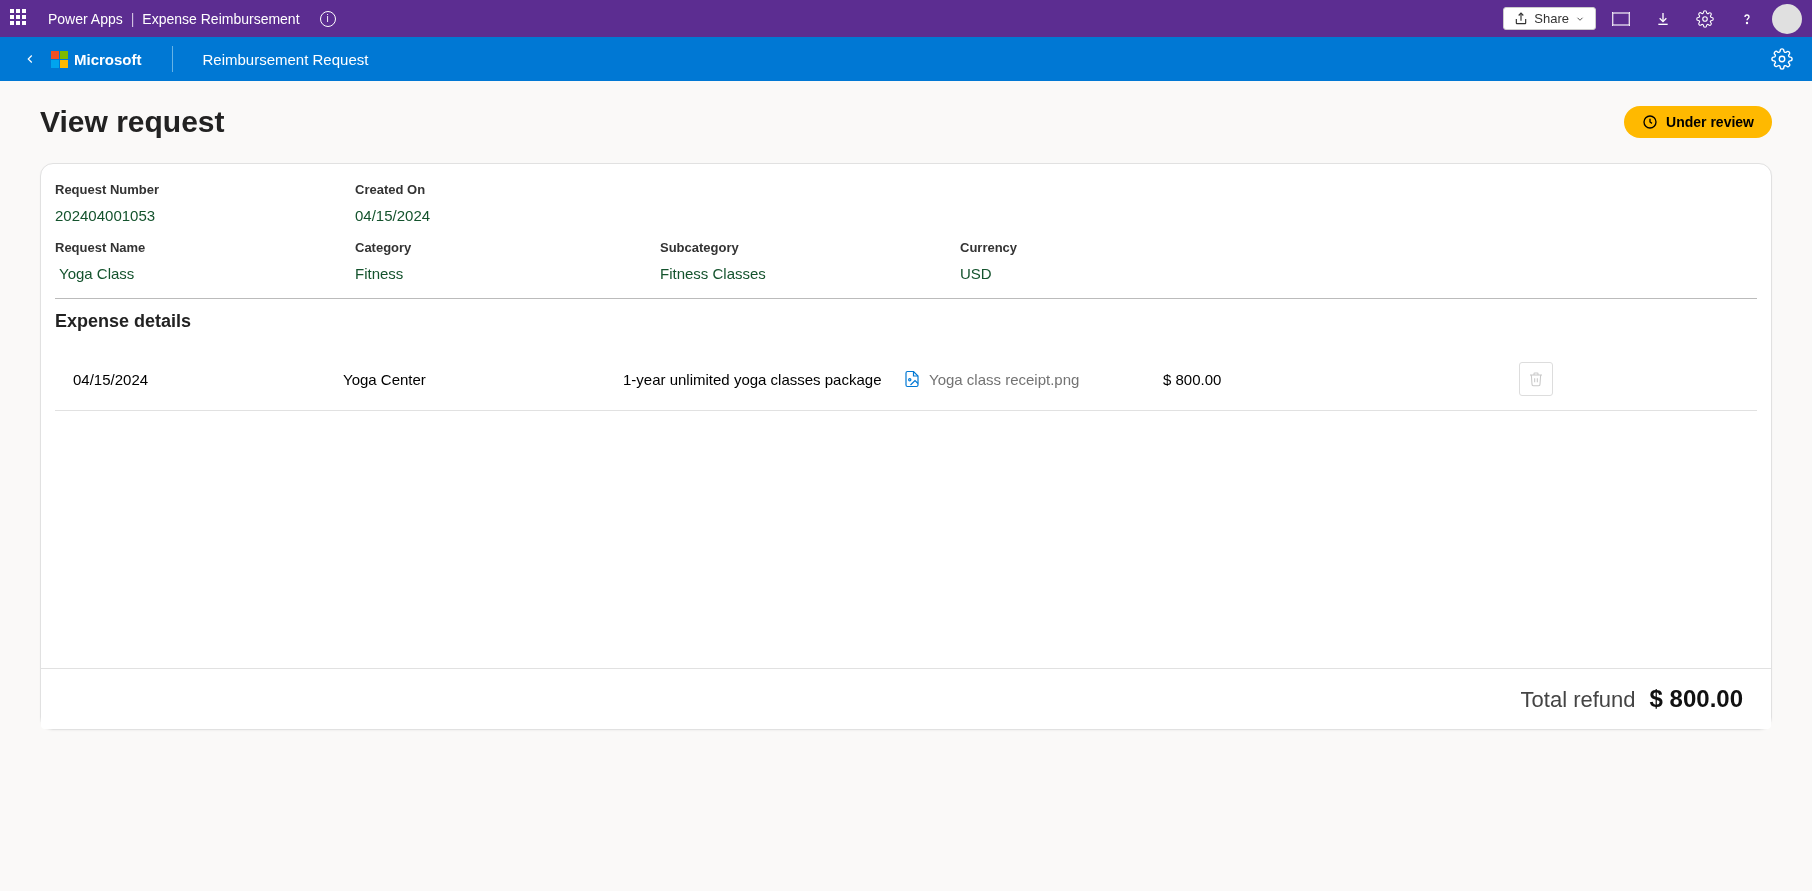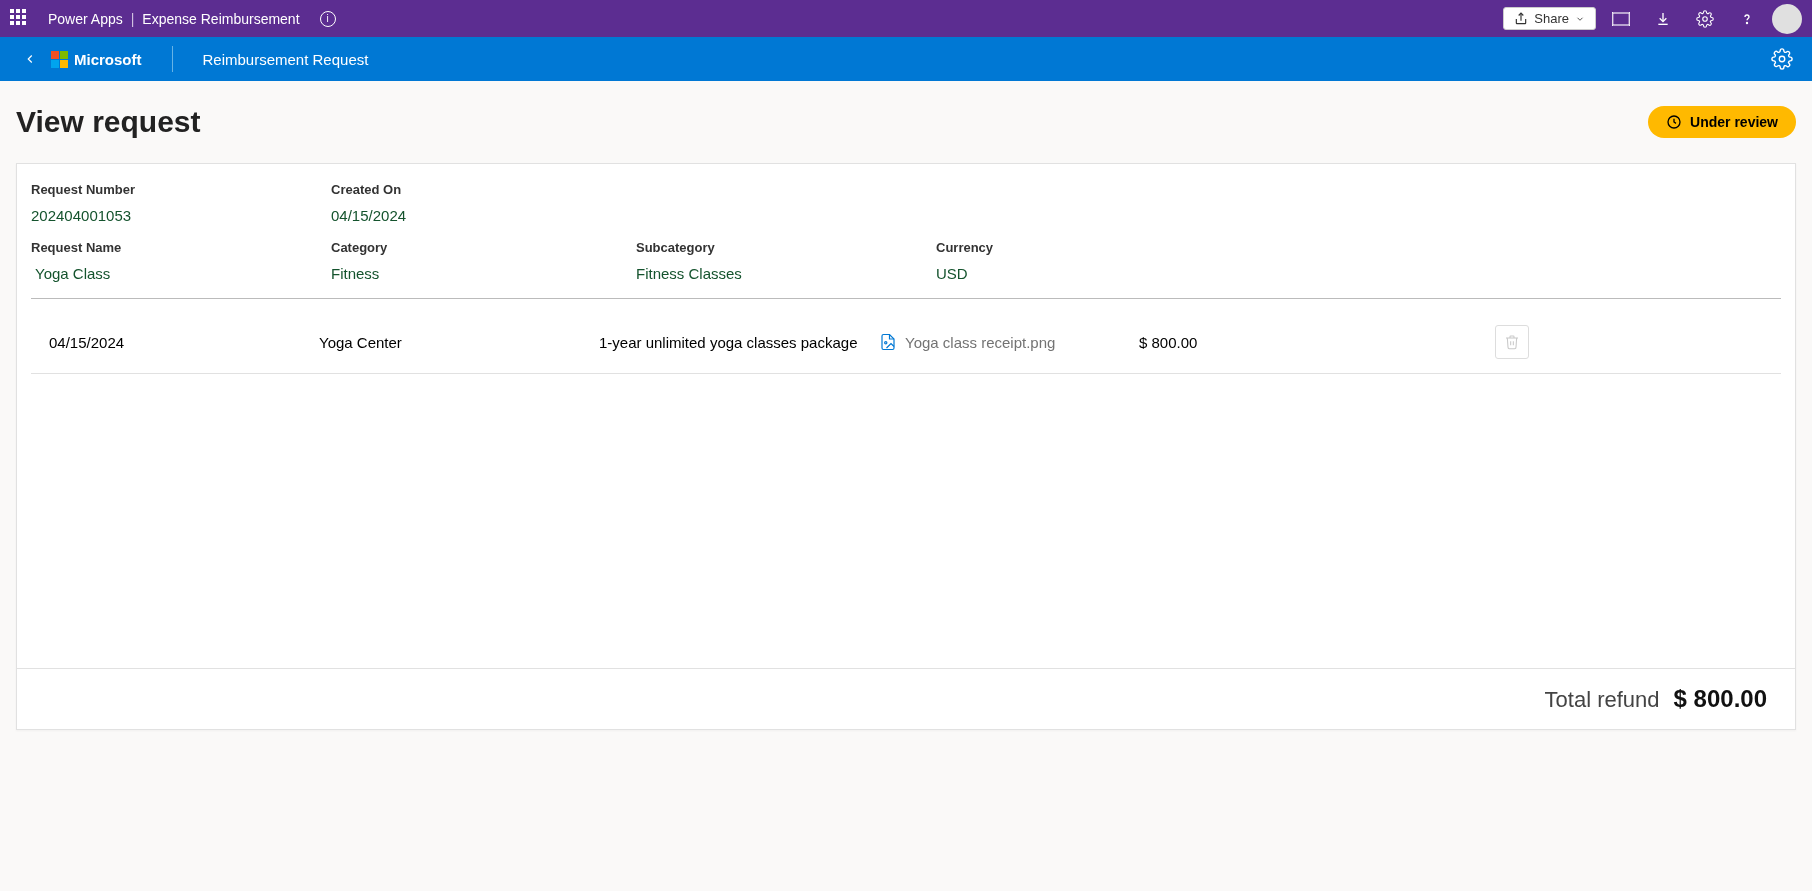--- a/index.html
+++ b/index.html
@@ -45,35 +45,35 @@
   .ms-squares { display:grid; grid-template-columns: 8px 8px; grid-template-rows:8px 8px; gap:1px; }
   .sq-r{background:#f25022;} .sq-g{background:#7fba00;} .sq-b{background:#00a4ef;} .sq-y{background:#ffb900;}
   .ms-logo .ms-text { font-size:15px; font-weight:600; }
   .bluebar .divider { width:1px; height:26px; background:#66b3e6; margin:0 30px; }
   .bluebar .apptitle { font-size:15px; }
   .bluebar .flexfill { flex:1; }
   .bluebar .gear { width:30px;height:30px;display:flex;align-items:center;justify-content:center;cursor:pointer; }
 
   
   .main {
-    padding: 24px 16px;
+    padding: 24px 40px;
     background: #faf9f8;
     height: calc(891px - 37px - 44px);
     position: relative;
   }
   .page-header { display:flex; align-items:center; justify-content: space-between; margin-bottom: 22px; }
   .page-title { font-size: 30px; font-weight: 600; color:#222; }
   .status-badge {
     background: #ffb900; color:#000; border-radius: 20px; padding: 8px 18px;
     font-size: 14px; font-weight: 600; display:flex; align-items:center; gap:8px;
   }
   .status-badge .clock { width:16px;height:16px; }
 
   .card {
-    background: #fff; border:1px solid #e1e1e1; border-radius:0;
+    background: #fff; border:1px solid #e1e1e1; border-radius:13px;
     padding: 18px 14px 0 14px; height: 567px; position: relative;
     box-shadow: 0 1px 2px rgba(0,0,0,0.04);
     margin-top: 24px;
   }
 
   .meta-row { display:flex; }
   .meta-col { padding-bottom: 16px; }
   .meta-col.c1 { width: 300px; }
   .meta-col.c2 { width: 300px; }
   .meta-col.c3 { width: 305px; }
@@ -235,20 +235,21 @@
         <div class="meta-value">Fitness Classes</div>
       </div>
       <div class="meta-col c5">
         <div class="meta-label">Currency</div>
         <div class="meta-value">USD</div>
       </div>
     </div>
 
     <hr class="hr">
 
+    <div class="section-title">Expense details</div>
 
     <div class="exp-table-wrap">
       <div class="exp-row">
         <div>04/15/2024</div>
         <div>Yoga Center</div>
         <div>1-year unlimited yoga classes package</div>
         <div class="attach-link">
           <svg width="18" height="18" viewBox="0 0 24 24" fill="none" stroke="#0078d4" stroke-width="1.6">
               <path d="M14 2H6a2 2 0 00-2 2v16a2 2 0 002 2h12a2 2 0 002-2V8z"></path>
               <polyline points="14 2 14 8 20 8"></polyline>

